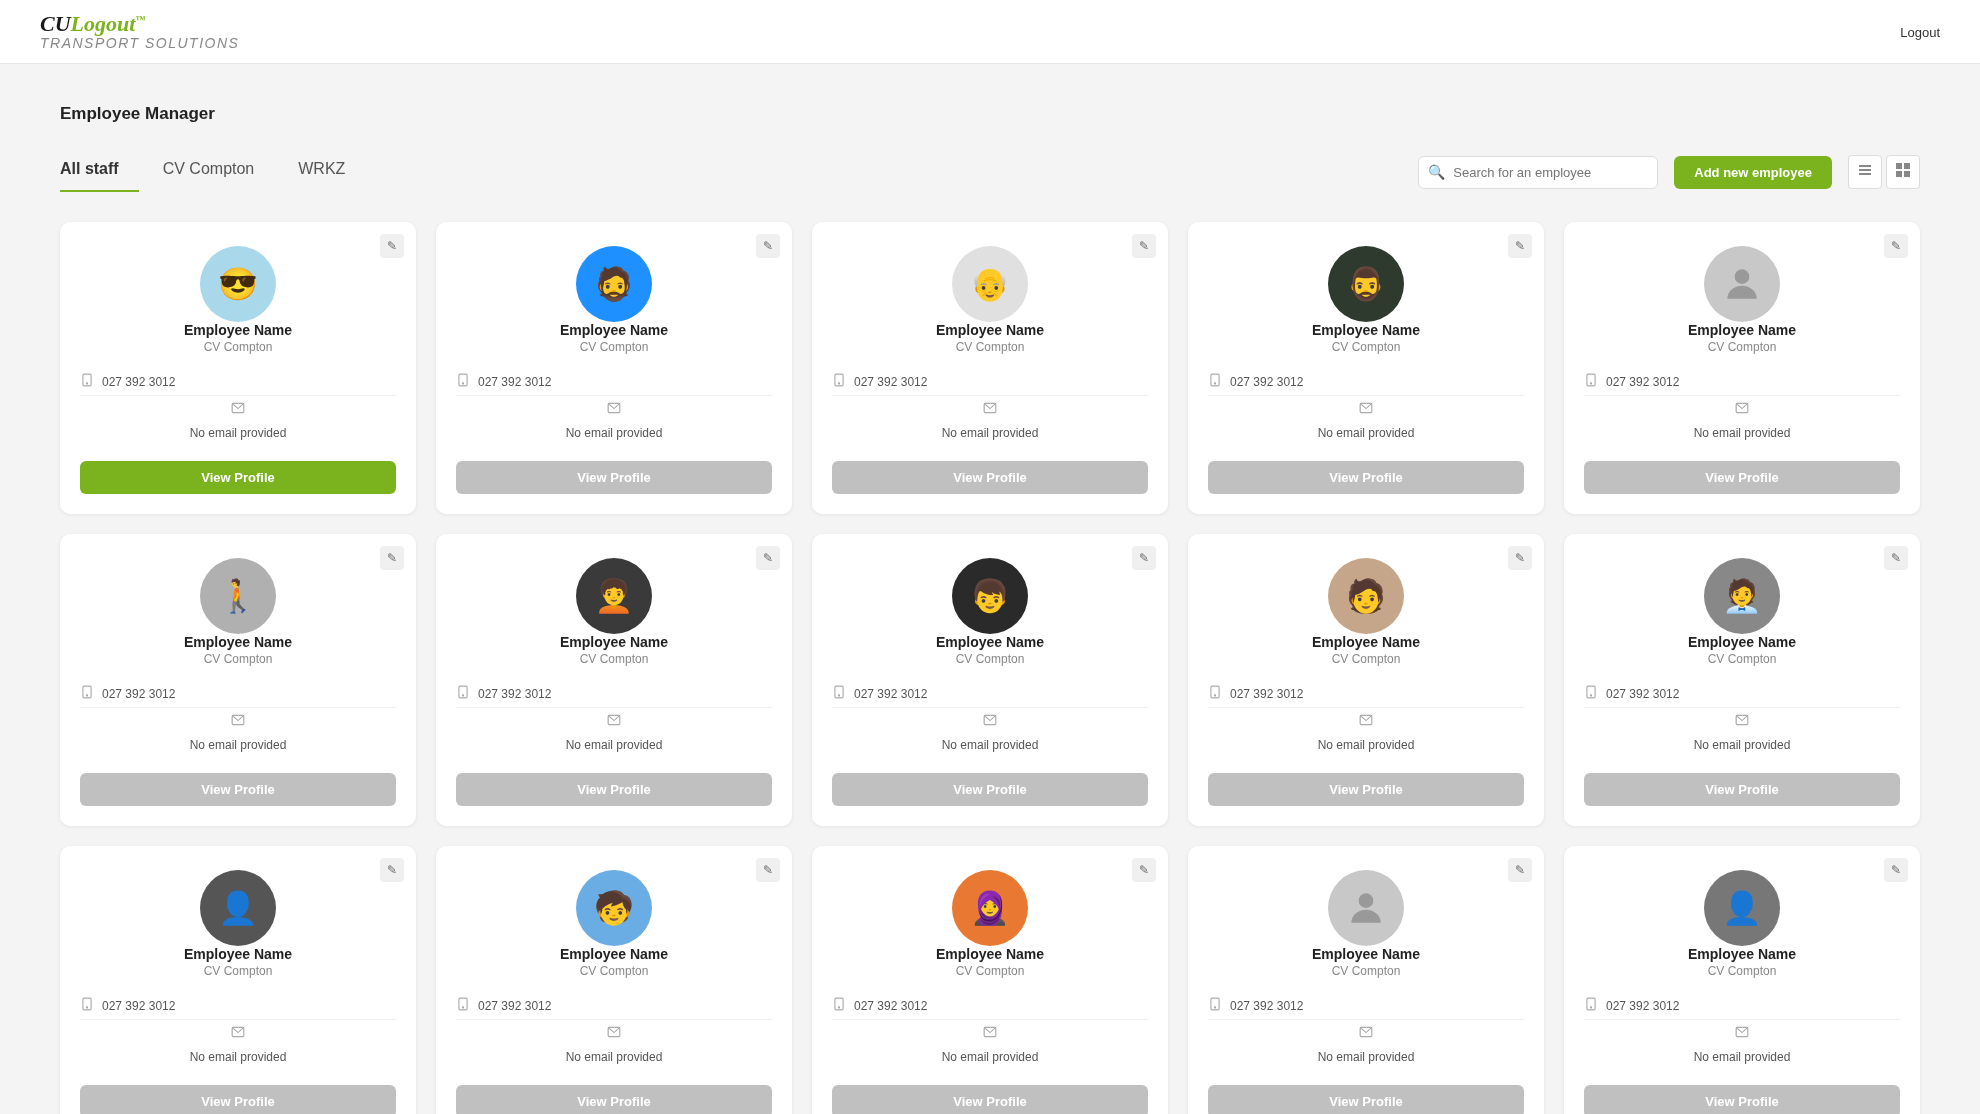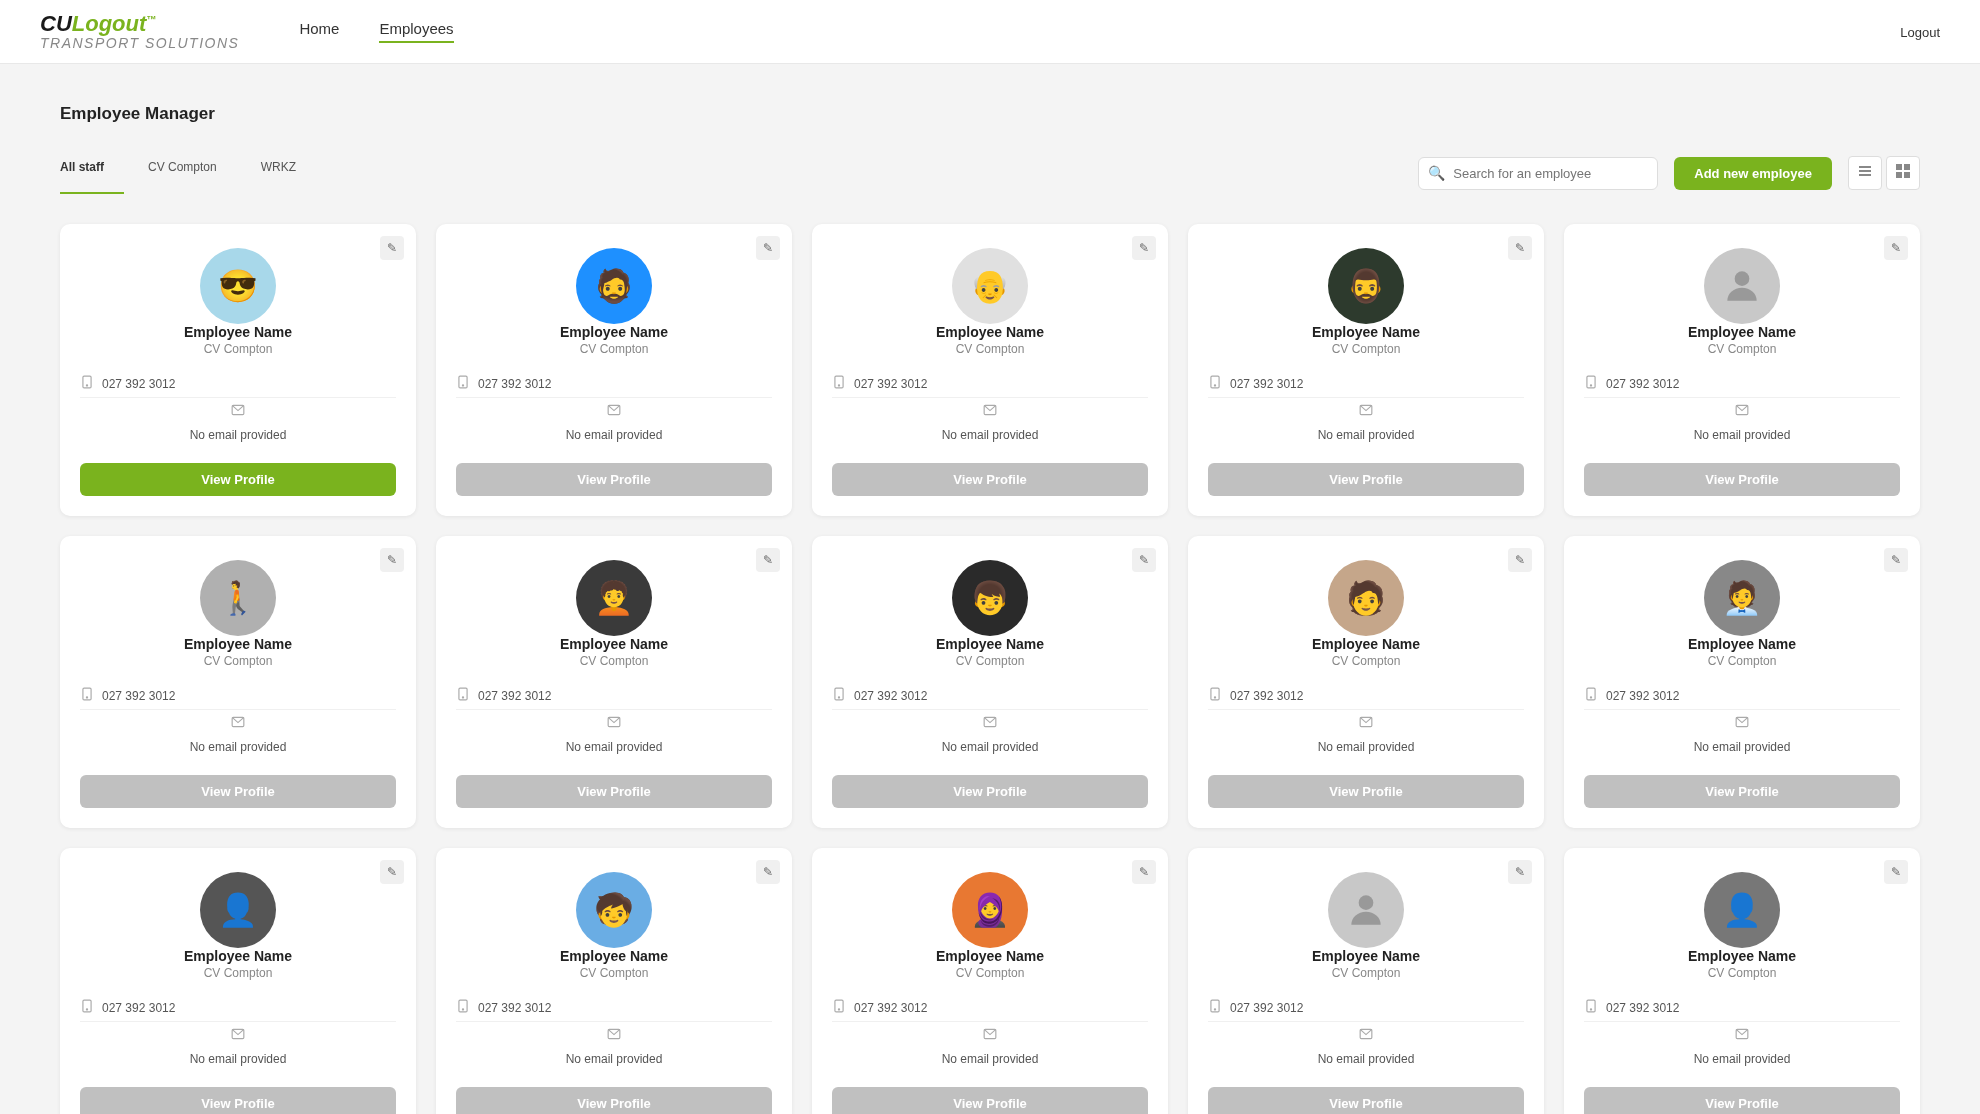--- a/index.html
+++ b/index.html
@@ -18,21 +18,21 @@
       flex: 0 0 auto;
       margin-right: 60px;
     }
     .logo-text {
       font-size: 22px;
       font-weight: 900;
       color: #1a1a1a;
       font-style: italic;
       line-height: 1;
     }
-    .logo-text span { color: #7ab31e; }
+    .logo-text span { color: #7ab31e; font-family: Liberation Serif, serif; }
     .logo-sub {
       font-size: 14px;
       color: #888;
       letter-spacing: 1.5px;
       text-transform: uppercase;
       display: block;
       font-style: italic;
     }
     .nav-links {
       display: flex;
@@ -77,23 +77,23 @@
       display: flex;
       align-items: center;
       margin-bottom: 30px;
       gap: 16px;
     }
     .tabs {
       display: flex;
       gap: 0;
     }
     .tab {
-      font-size: 12px;
+      font-size: 16px;
       color: #555;
-      padding: 8px 20px 18px 0;
+      padding: 8px 20px 12px 0;
       cursor: pointer;
       margin-right: 24px;
       border-bottom: 2px solid transparent;
     }
     .tab.active {
       color: #333;
       font-weight: 600;
       border-bottom: 2px solid #7ab31e;
     }
     .search-wrapper {
@@ -252,24 +252,20 @@
   </style>
 </head>
 <body>
 
 <nav class="navbar">
   <div class="logo-area">
     <span class="logo-text">
       <span style="color:#1a1a1a;">CU</span><span style="color:#7ab31e; font-style:italic;">Logout</span><span style="font-size:10px; vertical-align:super; color:#7ab31e;">™</span>
     </span>
     <span class="logo-sub">TRANSPORT SOLUTIONS</span>
-  </div>
-  <div class="nav-links">
-    <a class="nav-link">Home</a>
-    <a class="nav-link active">Employees</a>
   </div>
   <div class="nav-right">
     <button class="logout-btn">Logout</button>
   </div>
 </nav>
 
 <div class="main-content">
   <h1 class="page-title">Employee Manager</h1>
 
   <div class="tabs-toolbar">

